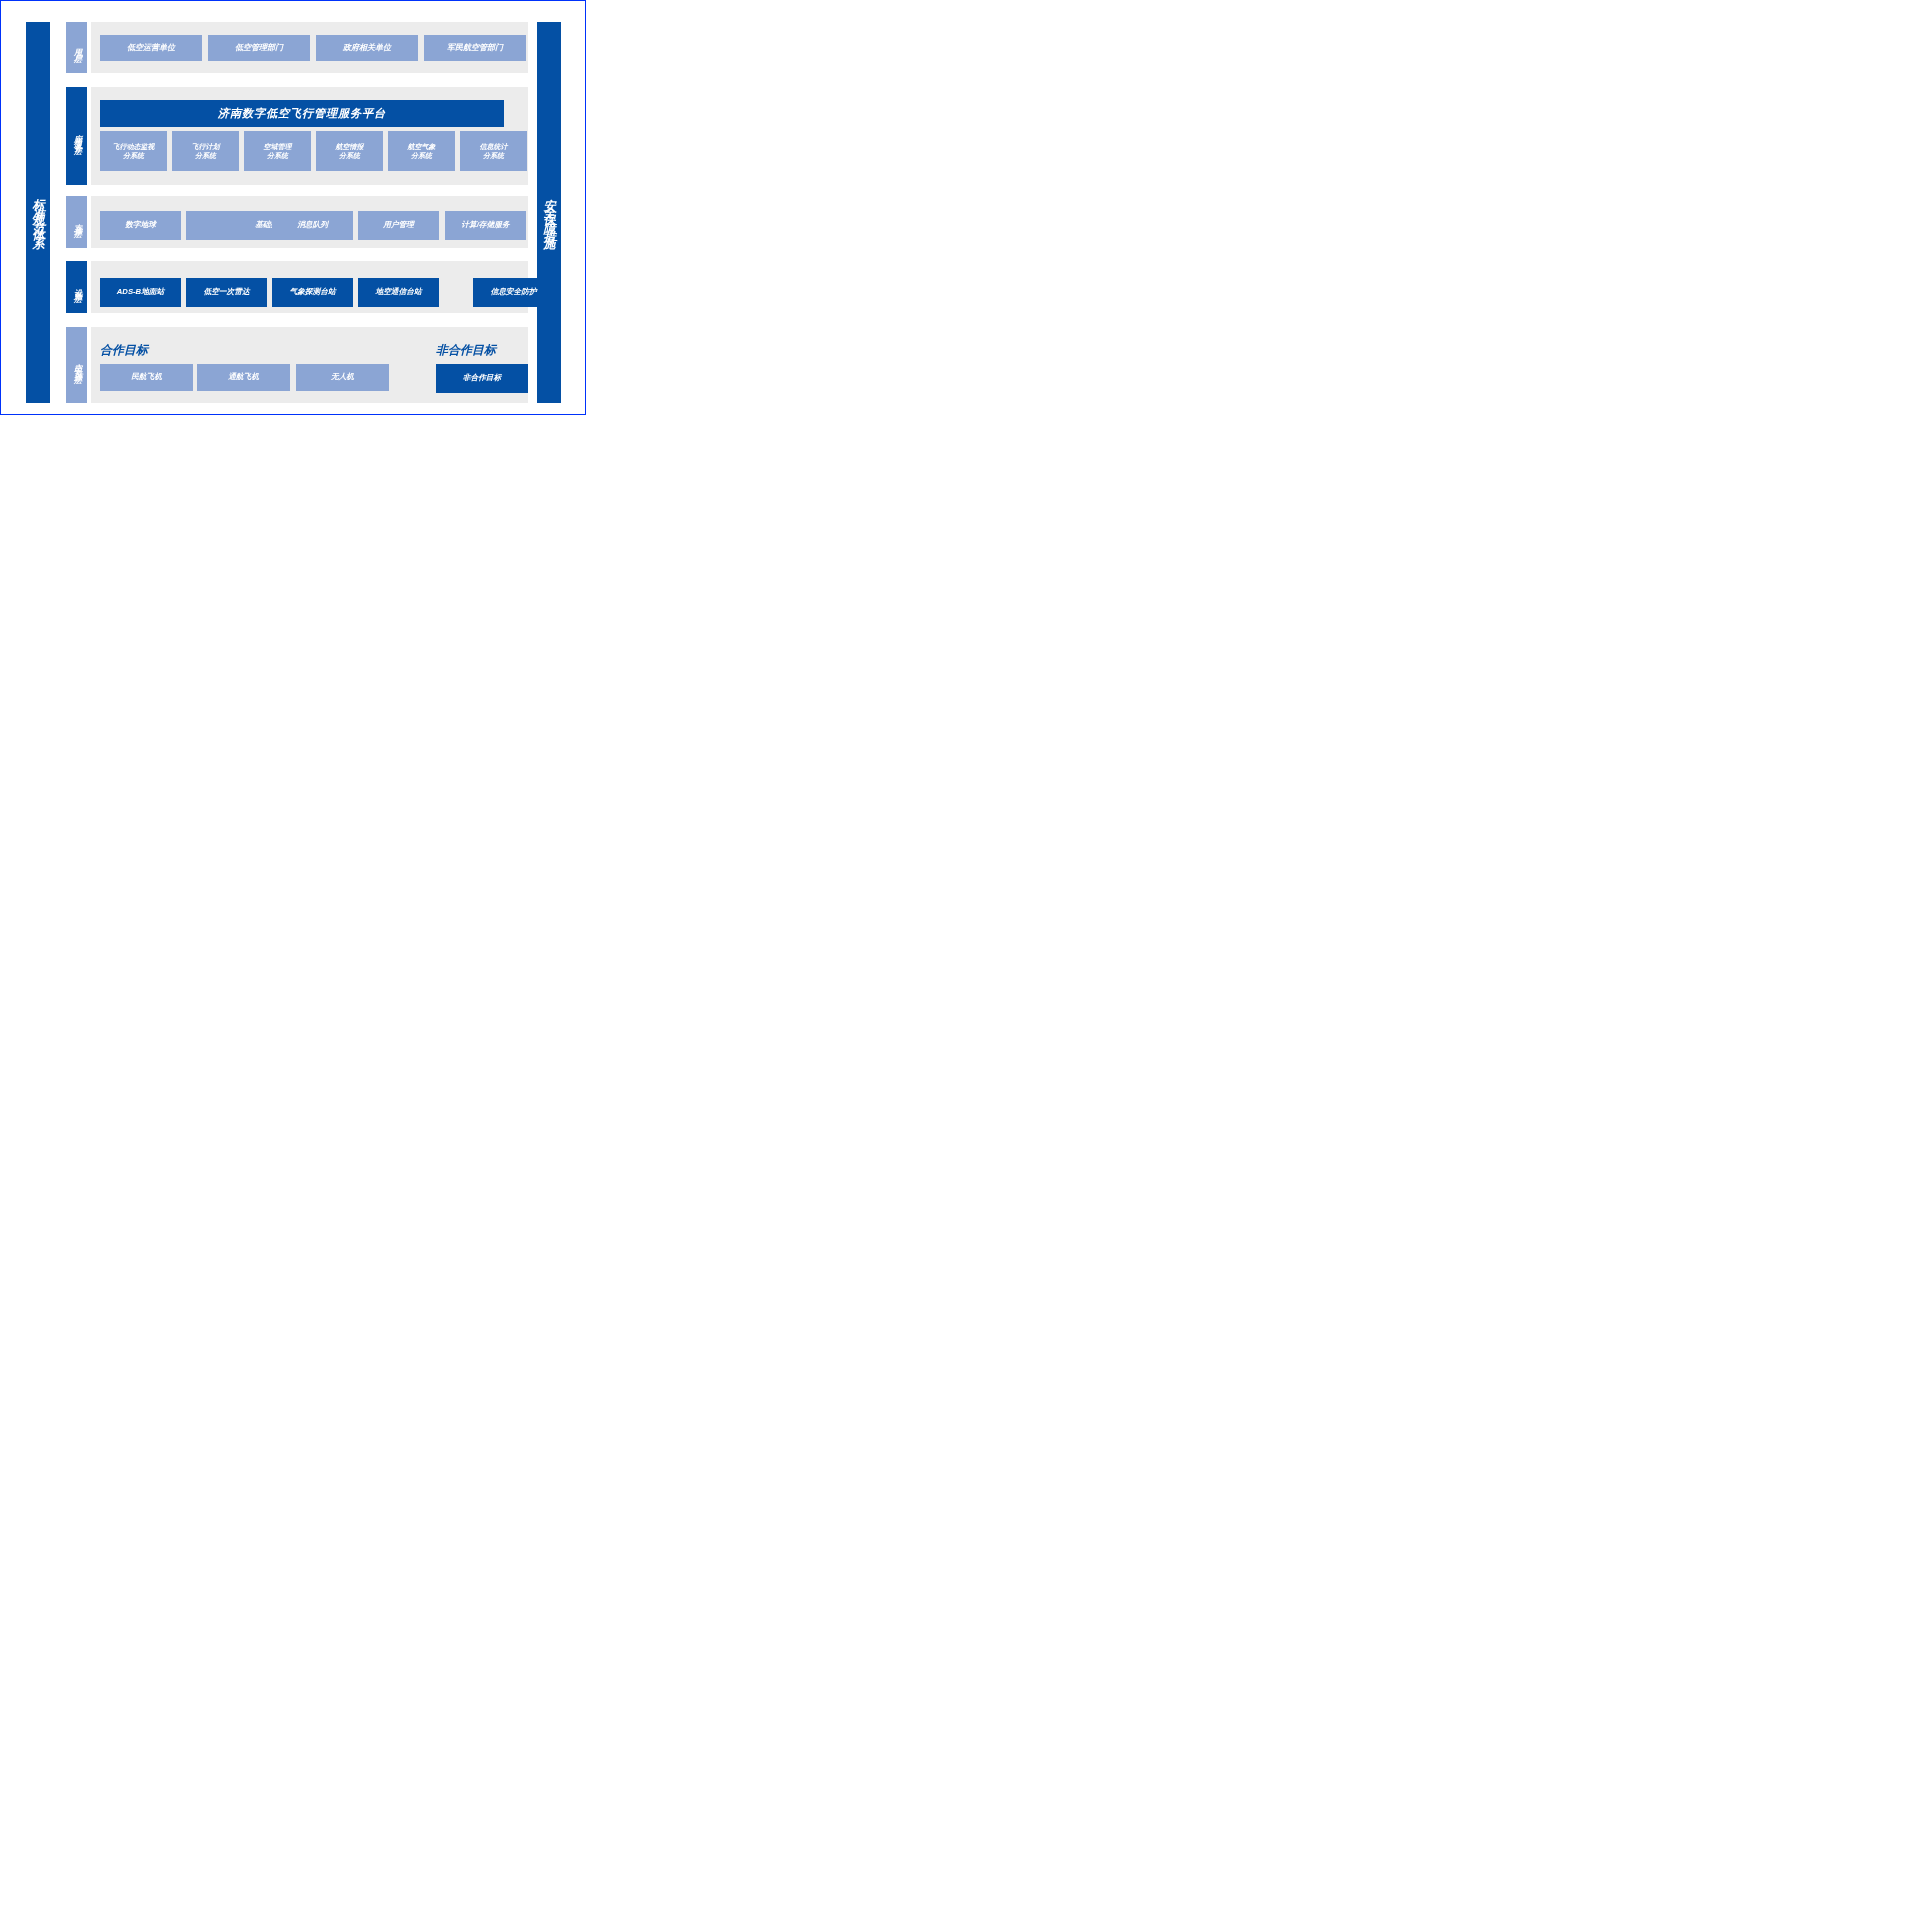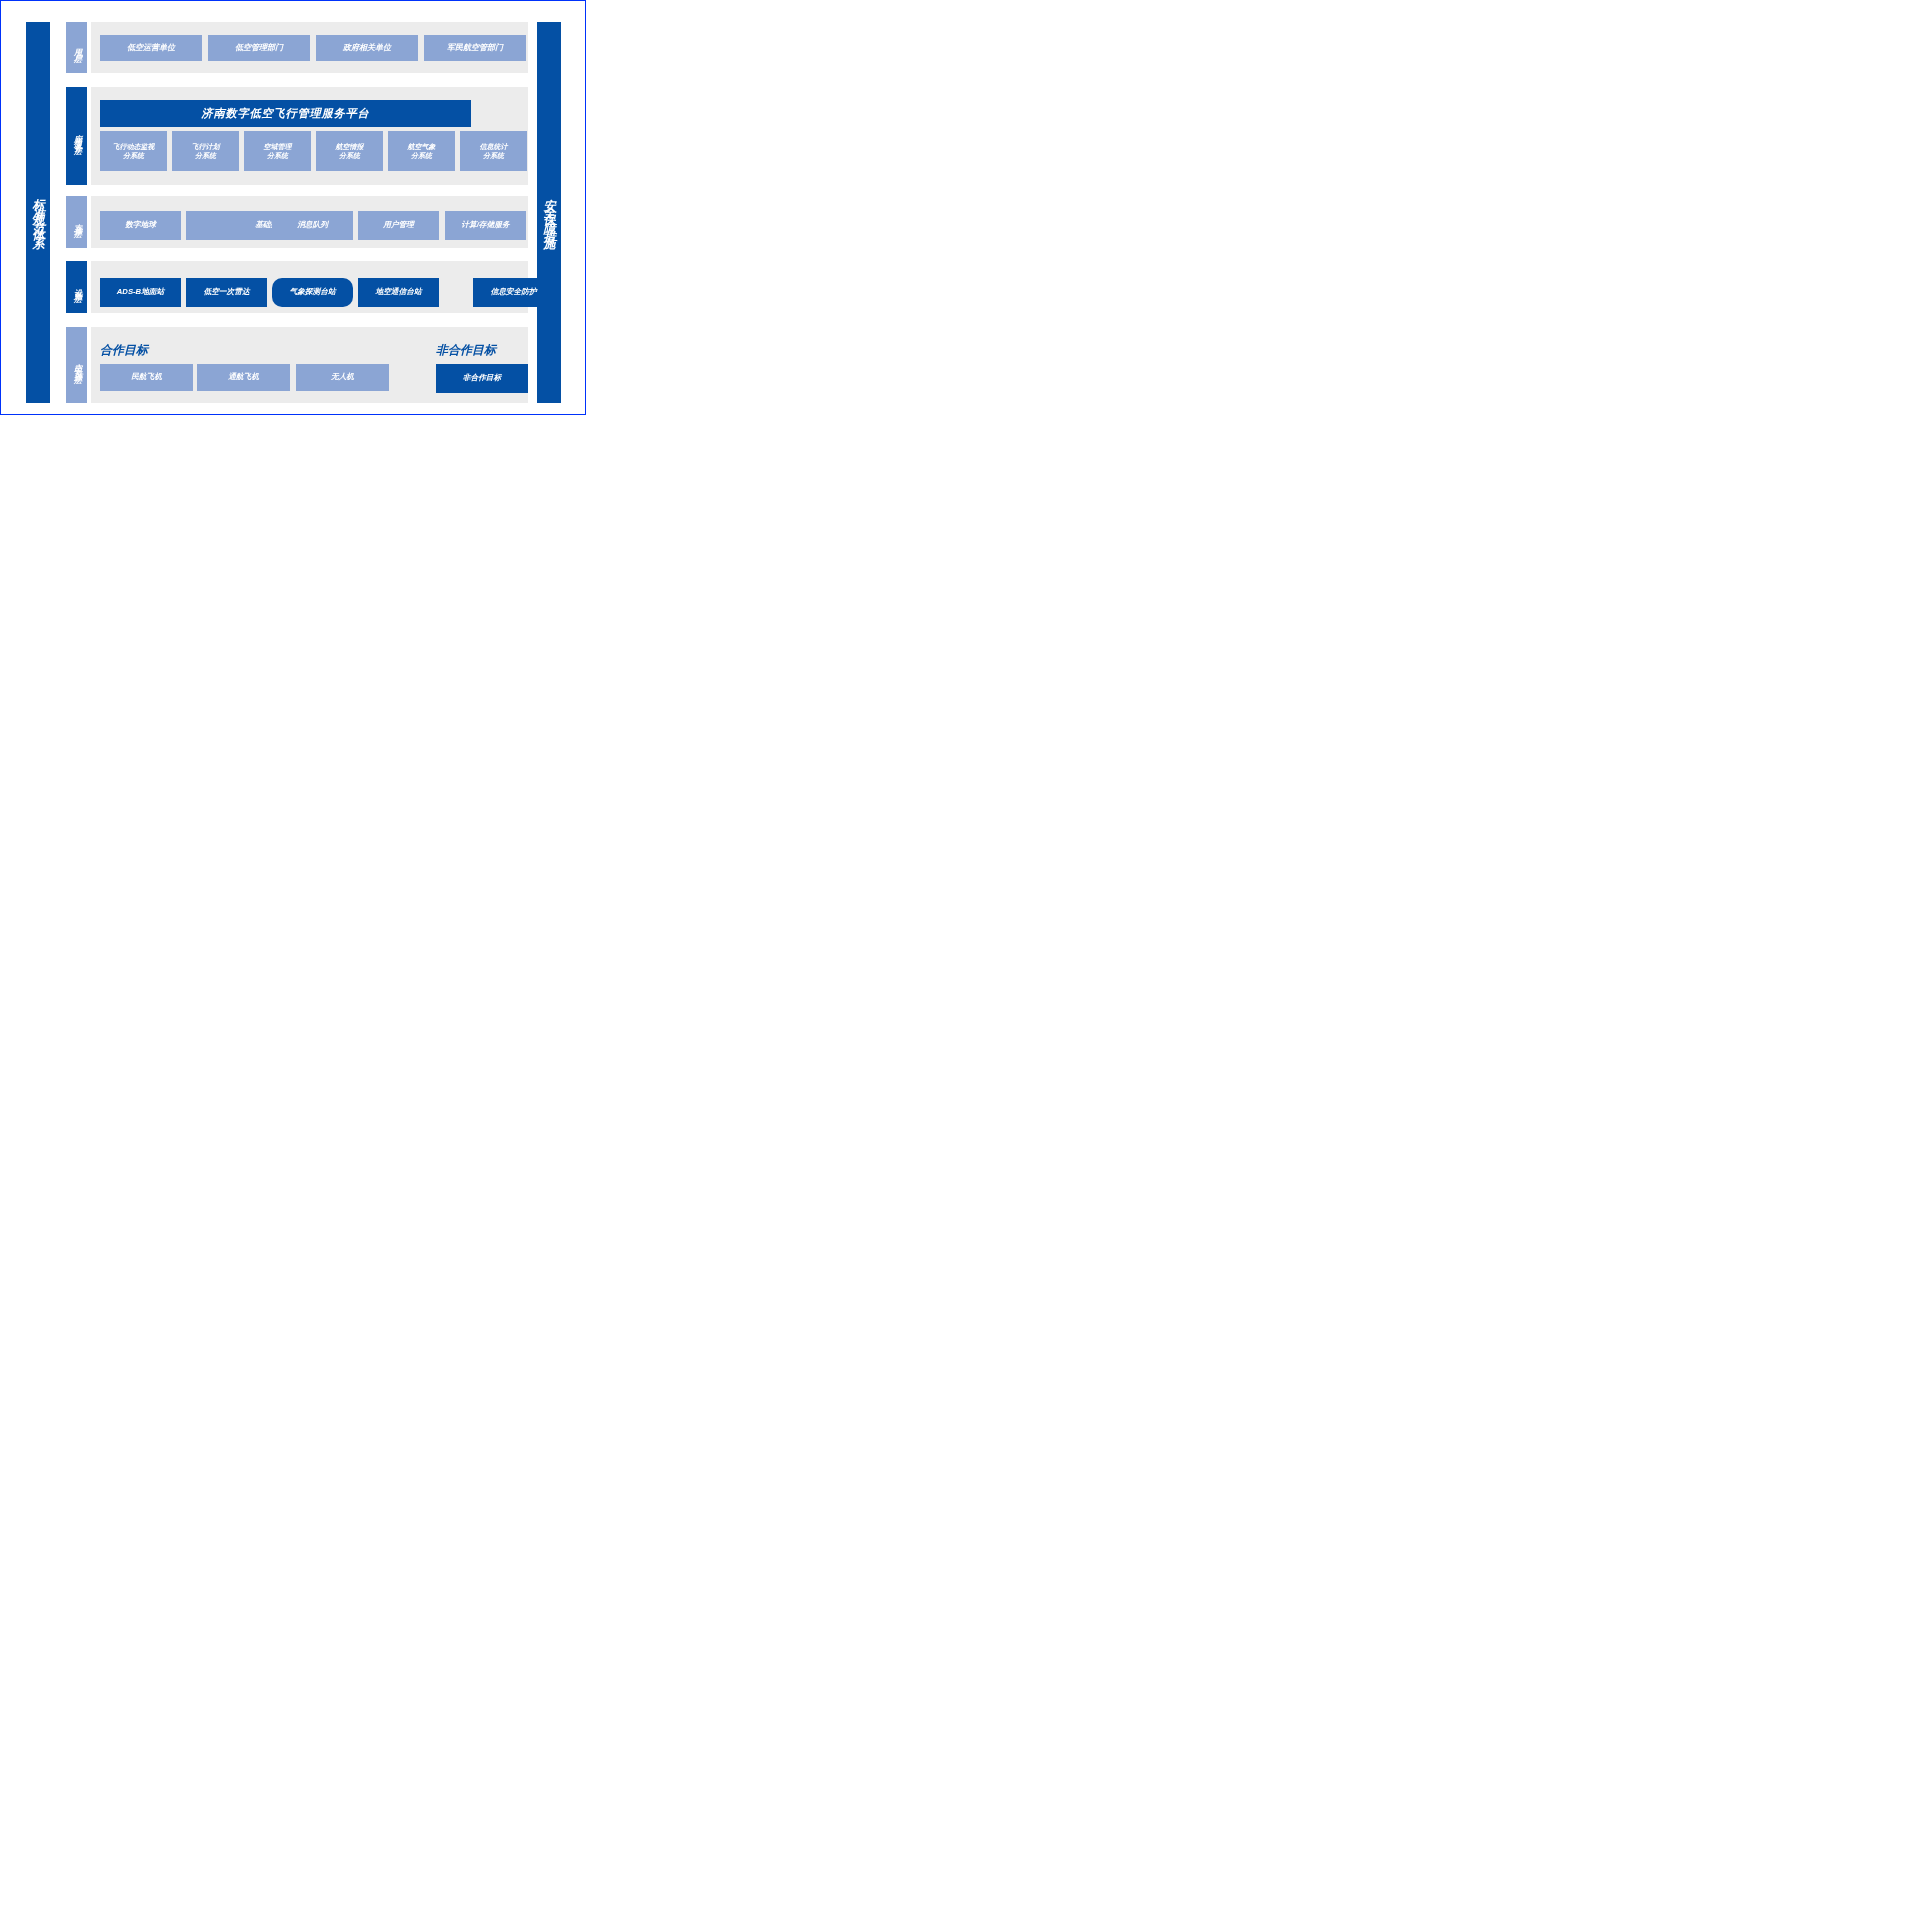--- a/index.html
+++ b/index.html
@@ -48,21 +48,21 @@
   .box.dark{background:var(--dark_blue,#0450a4);}
   .heading{
     position:absolute;
     color:var(--dark_blue,#0450a4);
     font-weight:bold;font-style:italic;
     font-size:12px;text-align:left;
   }
   
   .u-box{top:34px;height:26px;width:102px;font-size:8px;}
   
-  .platform{left:99px;top:99px;width:371px;height:26.6px;font-size:11.2px;letter-spacing:0.8px;}
+  .platform{left:99px;top:99px;width:404px;height:26.6px;font-size:11.2px;letter-spacing:0.8px;}
   .sub-box{top:130px;height:40px;width:67px;font-size:7px;}
   
   .mid-box{height:29px;width:81px;font-size:7.7px;}
   .r3{top:210px;}
   .r4{top:277px;}
   
   .coop-box{top:363px;height:26.6px;width:93px;font-size:7.7px;}
   .noncoop-box{left:435px;top:363px;width:92px;height:28.5px;font-size:7.7px;}
 </style>
 </head>
@@ -118,21 +118,21 @@
   </div>
 
   <div class="box light mid-box r3" style="left:99px;">数字地球</div>
   <div class="box light mid-box r3" style="left:185px;padding-left:44px;">基础数据</div>
   <div class="box light mid-box r3" style="left:271px;">消息队列</div>
   <div class="box light mid-box r3" style="left:357px;">用户管理</div>
   <div class="box light mid-box r3" style="left:444px;">计算/存储服务</div>
 
   <div class="box dark mid-box r4" style="left:99px;">ADS-B地面站</div>
   <div class="box dark mid-box r4" style="left:185px;">低空一次雷达</div>
-  <div class="box dark mid-box r4" style="left:271px;border-radius:10px;">气象探测台站</div>
+  <div class="box dark mid-box r4" style="left:271px;">气象探测台站</div>
   <div class="box dark mid-box r4" style="left:357px;">地空通信台站</div>
   <div class="box dark mid-box r4" style="left:444px;margin-left:28px;">信息安全防护</div>
 
   <div class="heading" style="left:99px;top:341px;width:290px;">合作目标</div>
   <div class="heading" style="left:435px;top:341px;width:92px;">非合作目标</div>
 
   <div class="box light coop-box" style="left:99px;">民航飞机</div>
   <div class="box light coop-box" style="left:196px;">通航飞机</div>
   <div class="box light coop-box" style="left:295px;">无人机</div>
   <div class="box dark noncoop-box">非合作目标</div>

